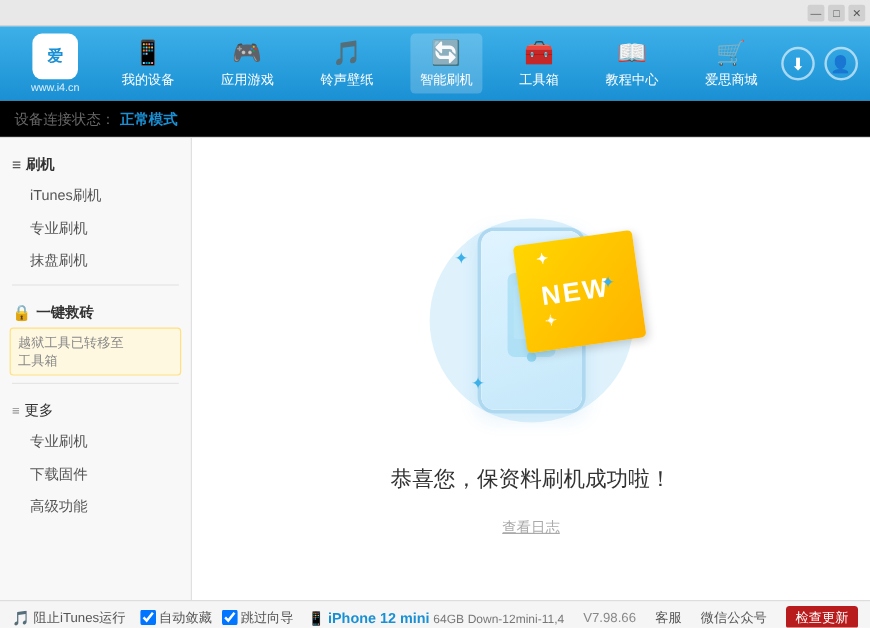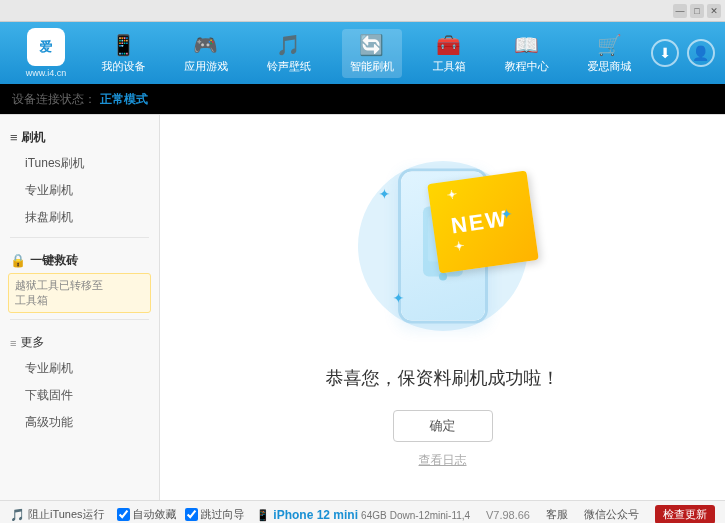--- a/index.html
+++ b/index.html
@@ -428,21 +428,20 @@
         <span class="new-star">✦</span>
       </div>
 
       <div class="sparkle sparkle-1">✦</div>
       <div class="sparkle sparkle-2">✦</div>
       <div class="sparkle sparkle-3">✦</div>
     </div>
 
     <div class="success-title">恭喜您，保资料刷机成功啦！</div>
 
-    <button class="confirm-btn">确定</button>
 
     <span class="view-log-link">查看日志</span>
   </div>
 
 </div>
 
 <div class="bottom-bar">
   <div class="bottom-left">
 
     <div class="bottom-itunes">

